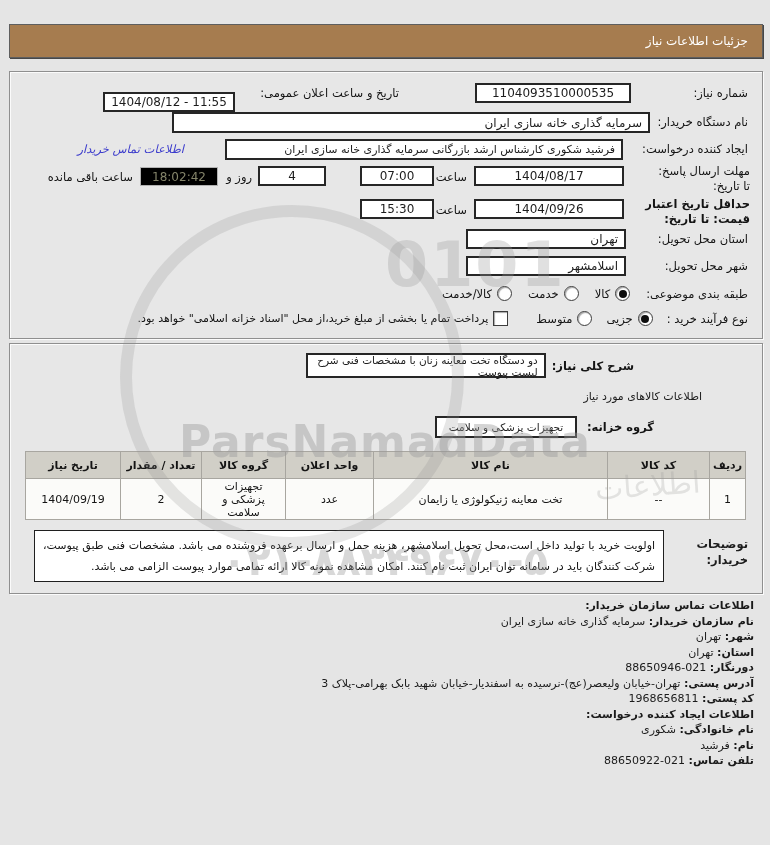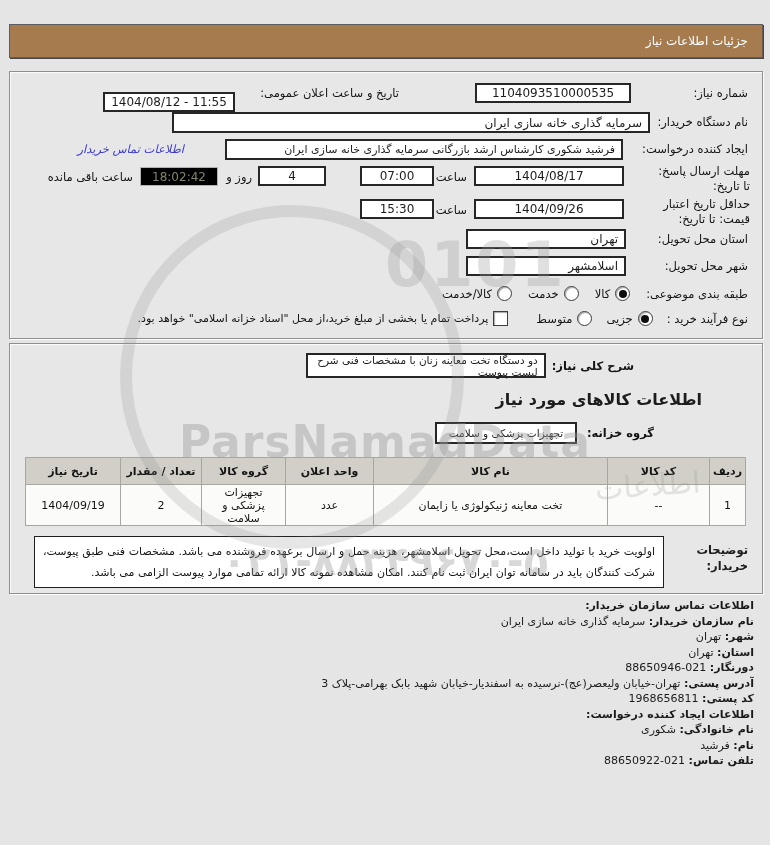--- a/index.html
+++ b/index.html
@@ -64,21 +64,21 @@
     content:"";position:absolute;top:2.5px;left:2.5px;right:2.5px;bottom:2.5px;
     background:#0d0d0d;border-radius:50%;
   }
   .checkbox{
     width:13px;height:13px;background:#fff;border:1px solid #3d3d3d;
     box-shadow:inset 1px 1px 1px rgba(0,0,0,.35);flex:none;
   }
   
   .descrow{display:flex;align-items:center;margin:9px 128px 0 10px;gap:6px;}
   .descbox{width:240px;height:25px;font-size:10.5px;}
-  .itemshdr{margin:12px 60px 0 0;font-size:16px;font-weight:bold;}
+  .itemshdr{margin:12px 60px 0 0;font-size:11px;font-weight:normal;}
   .grouprow{display:flex;align-items:center;margin:13px 108px 0 0;gap:10px;}
   .groupbox{width:142px;height:22px;font-size:10.5px;justify-content:center;}
   table.goods{
     border-collapse:collapse;margin:13px 16px 0 16px;
     table-layout:fixed;width:720px;
     font-size:11px;
   }
   table.goods th{
     background:#d1cfc7;border:1px solid #a8a6a0;
     font-weight:bold;height:26px;padding:0 2px;color:#141414;
@@ -138,21 +138,21 @@
 
     <span class="abs lbl2" style="top:92px;right:12px;width:102px;white-space:normal;">مهلت ارسال پاسخ: تا تاریخ:</span>
     <div class="abs field num" style="top:94px;right:138px;width:150px;">1404/08/17</div>
     <span class="abs lbl" style="top:98px;right:295px;">ساعت</span>
     <div class="abs field num" style="top:94px;right:328px;width:74px;">07:00</div>
     <div class="abs field num" style="top:94px;right:436px;width:68px;">4</div>
     <span class="abs lbl" style="top:98px;right:510px;">روز و</span>
     <div class="abs countdown" style="top:95px;right:544px;width:78px;">18:02:42</div>
     <span class="abs lbl" style="top:98px;right:629px;">ساعت باقی مانده</span>
 
-    <span class="abs lbl2" style="top:125px;right:12px;width:112px;white-space:normal;">حداقل تاریخ اعتبار قیمت: تا تاریخ:</span>
+    <span class="abs lbl2" style="top:125px;right:12px;width:112px;white-space:normal;font-weight:bold;">حداقل تاریخ اعتبار قیمت: تا تاریخ:</span>
     <div class="abs field num" style="top:127px;right:138px;width:150px;margin-left:31px;">1404/09/26</div>
     <span class="abs lbl" style="top:131px;right:295px;">ساعت</span>
     <div class="abs field num" style="top:127px;right:328px;width:74px;">15:30</div>
 
     <span class="abs lbl" style="top:160px;right:14px;">استان محل تحویل:</span>
     <div class="abs field txt" style="top:157px;right:136px;width:160px;justify-content:flex-start;">تهران</div>
 
     <span class="abs lbl" style="top:187px;right:14px;">شهر محل تحویل:</span>
     <div class="abs field txt" style="top:184px;right:136px;width:160px;justify-content:flex-start;">اسلامشهر</div>
 

